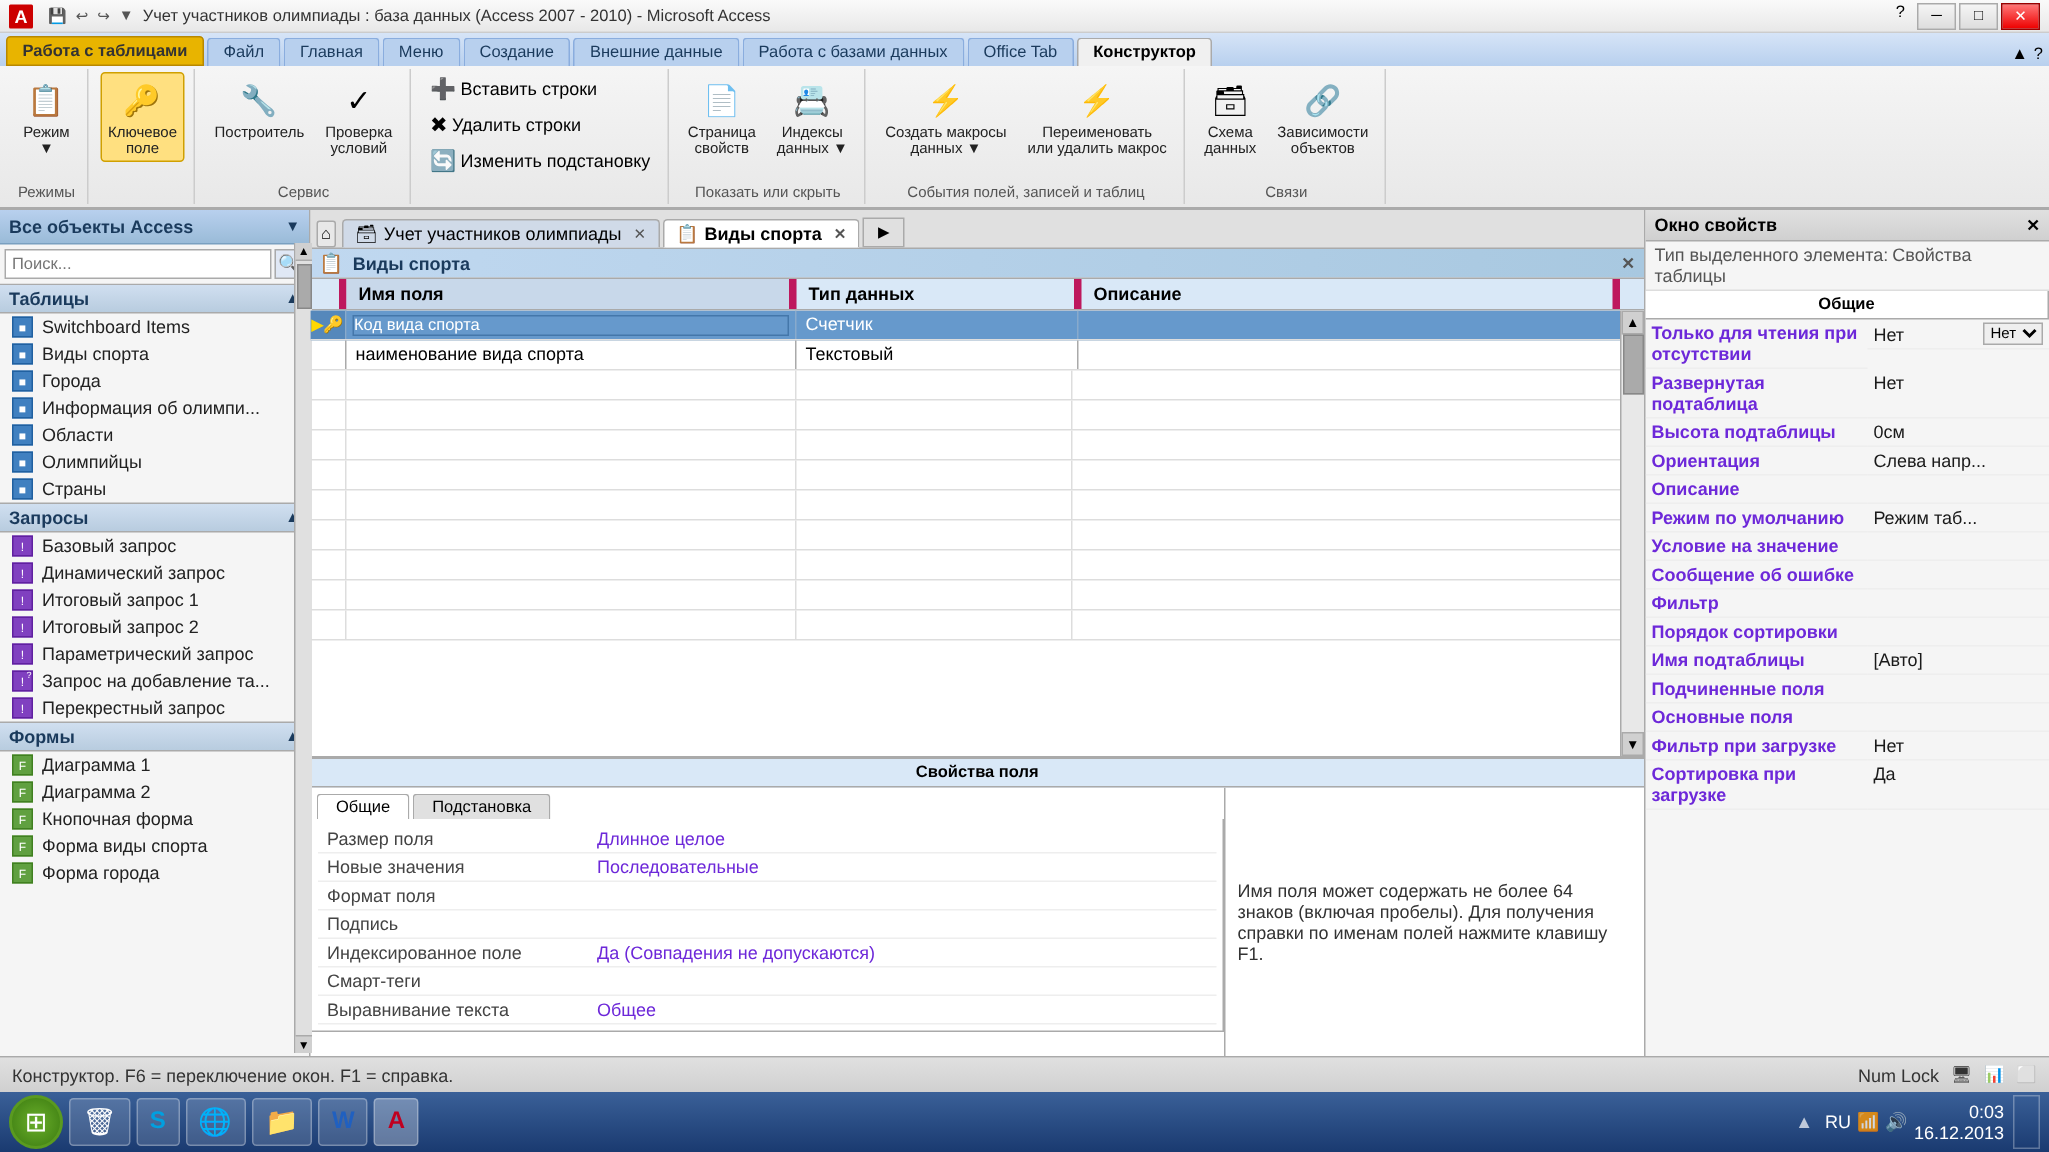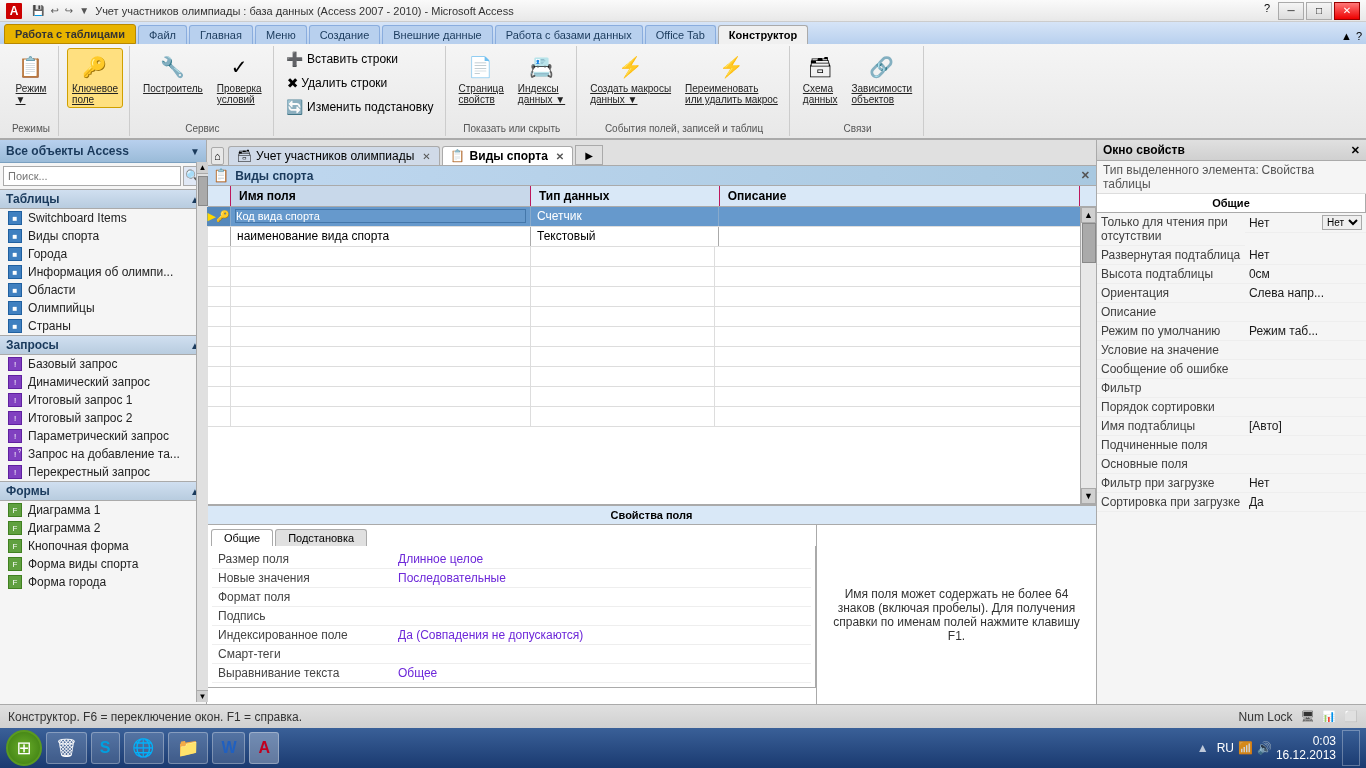--- a/index.html
+++ b/index.html
@@ -27,21 +27,21 @@
     .ribbon-tab { padding: 3px 10px; font-size: 11px; cursor: pointer; background: #b8d0ee; border: 1px solid #8aadde; border-bottom: none; color: #1a3a5c; border-radius: 3px 3px 0 0; }
     .ribbon-tab.active { background: #f0f0f0; border-color: #aaa; color: #000; font-weight: bold; }
 
     
     .ribbon { height: 96px; background: linear-gradient(to bottom, #f5f5f5, #e8e8e8); border-bottom: 2px solid #aaa; display: flex; align-items: stretch; padding: 2px 4px; gap: 2px; }
     .ribbon-group { display: flex; flex-direction: column; align-items: center; border-right: 1px solid #ccc; padding: 2px 6px; min-width: 50px; }
     .ribbon-group-label { font-size: 10px; color: #555; margin-top: auto; padding-top: 2px; }
     .ribbon-group-content { display: flex; gap: 4px; align-items: flex-start; flex: 1; }
     .ribbon-btn { display: flex; flex-direction: column; align-items: center; cursor: pointer; padding: 2px 4px; border: 1px solid transparent; border-radius: 3px; min-width: 38px; }
     .ribbon-btn .icon { width: 32px; height: 32px; display: flex; align-items: center; justify-content: center; font-size: 20px; }
-    .ribbon-btn .label { font-size: 10px; text-align: left; color: #222; text-decoration: underline; }
+    .ribbon-btn .label { font-size: 10px; text-align: center; color: #222; }
     .ribbon-btn-small { display: flex; align-items: center; gap: 3px; cursor: pointer; padding: 2px 4px; border: 1px solid transparent; border-radius: 2px; white-space: nowrap; font-size: 11px; }
     .ribbon-btn-small .sm-icon { font-size: 14px; }
 
     
     .main-area { display: flex; height: calc(768px - 22px - 22px - 96px - 24px - 40px); }
 
     
     .nav-panel { width: 207px; background: #f5f5f5; border-right: 1px solid #aaa; display: flex; flex-direction: column; overflow: hidden; }
     .nav-header { background: linear-gradient(to bottom, #b8d0ee, #9abbd8); padding: 4px 6px; display: flex; align-items: center; justify-content: space-between; font-size: 12px; font-weight: bold; color: #1a3a5c; border-bottom: 1px solid #7aa0c0; }
     .nav-search { display: flex; padding: 3px; gap: 2px; }
@@ -56,21 +56,21 @@
 
     
     .doc-tabs { display: flex; align-items: flex-end; background: #e0e0e0; border-bottom: 1px solid #aaa; padding: 2px 4px 0; gap: 2px; height: 26px; }
     .doc-tab { display: flex; align-items: center; gap: 4px; padding: 2px 8px; background: #d0dae8; border: 1px solid #aaa; border-bottom: none; font-size: 11px; cursor: pointer; border-radius: 3px 3px 0 0; }
     .doc-tab.active { background: white; font-weight: bold; }
     .doc-tab-close { font-size: 10px; color: #555; margin-left: 4px; }
 
     
     .table-designer { flex: 1; display: flex; flex-direction: column; overflow: hidden; background: white; }
     .table-header-row { display: flex; background: #d9e8f7; border-bottom: 1px solid #aaa; font-weight: bold; font-size: 11px; }
-    .table-header-row .col { padding: 3px 8px; border-right: 1px solid #be185d; }
+    .table-header-row .col { padding: 3px 8px; border-right: 5px solid #be185d; }
     .table-header-row .col-icon { width: 24px; }
     .table-header-row .col-field { width: 300px; background: #c8d8ea; }
     .table-header-row .col-type { flex: 1; }
     .table-header-row .col-desc { flex: 2; }
     .table-rows { flex: 1; overflow-y: auto; }
     .table-row { display: flex; border-bottom: 1px solid #ddd; font-size: 11px; min-height: 20px; }
     .table-row.selected { background: #6699cc; color: white; }
     .table-row .col-icon { width: 24px; display: flex; align-items: center; justify-content: center; border-right: 1px solid #aaa; font-size: 11px; }
     .table-row .col-field { width: 300px; padding: 2px 6px; border-right: 1px solid #aaa; }
     .table-row .col-type { flex: 1; padding: 2px 6px; border-right: 1px solid #aaa; }
@@ -81,32 +81,32 @@
     .field-props-title { background: #d9e8f7; padding: 3px 8px; font-size: 11px; font-weight: bold; text-align: center; border-bottom: 1px solid #aaa; }
     .field-props-content { display: flex; flex: 1; overflow: hidden; }
     .field-props-left { flex: 1; overflow: auto; }
     .props-tabs { display: flex; padding: 4px 4px 0; gap: 2px; }
     .props-tab { padding: 2px 12px; border: 1px solid #aaa; border-bottom: none; font-size: 11px; cursor: pointer; background: #e0e0e0; border-radius: 3px 3px 0 0; }
     .props-tab.active { background: white; }
     .props-table { width: 100%; border-collapse: collapse; margin: 0; font-size: 11px; }
     .props-table td { padding: 2px 6px; border-bottom: 1px solid #eee; }
     .props-table td:first-child { width: 180px; color: #444; }
     .props-table td:last-child { color: #6d28d9; }
-    .field-props-right { width: 280px; border-left: 1px solid #aaa; padding: 8px; font-size: 11px; color: #333; display: flex; align-items: center; justify-content: center; text-align: center; }
+    .field-props-right { width: 280px; border-left: 1px solid #aaa; padding: 8px; font-size: 11px; color: #333; display: flex; align-items: center; justify-content: center; text-align: left; }
 
     
     .props-panel { width: 270px; background: #f5f5f5; border-left: 1px solid #aaa; display: flex; flex-direction: column; overflow: hidden; }
     .props-panel-header { background: linear-gradient(to bottom, #e0e0e0, #d0d0d0); padding: 3px 6px; font-weight: bold; font-size: 11px; display: flex; justify-content: space-between; align-items: center; border-bottom: 1px solid #aaa; }
     .props-panel-subtitle { font-size: 10px; color: #555; padding: 2px 6px; border-bottom: 1px solid #ddd; }
     .props-tab-row { display: flex; background: #e8e8e8; border-bottom: 1px solid #aaa; }
     .props-panel-tab { flex: 1; padding: 3px 4px; text-align: center; font-size: 11px; cursor: pointer; background: #e0e8f5; border-right: 1px solid #aaa; }
     .props-panel-tab.active { background: white; font-weight: bold; }
     .props-panel-table { width: 100%; border-collapse: collapse; font-size: 11px; overflow-y: auto; }
     .props-panel-table td { padding: 2px 4px; border-bottom: 1px solid #eee; vertical-align: top; }
-    .props-panel-table td:first-child { color: #404040; width: 55%; }
+    .props-panel-table td:first-child { color: #6d28d9; width: 55%; font-weight: bold; }
     .props-panel-table td:last-child { color: #1a1a1a; }
     .props-panel-scroll { flex: 1; overflow-y: auto; }
 
     
     .table-title-bar { background: linear-gradient(to right, #c0d8f0, #a8c8e0); display: flex; align-items: center; padding: 2px 6px; border-bottom: 1px solid #aaa; font-weight: bold; font-size: 12px; color: #1a3a5c; justify-content: space-between; }
     .table-title-bar .close-x { cursor: pointer; font-size: 11px; color: #555; }
 
     
     .status-bar { height: 24px; background: linear-gradient(to bottom, #e0e0e0, #d0d0d0); border-top: 1px solid #aaa; display: flex; align-items: center; padding: 0 8px; font-size: 11px; color: #333; justify-content: space-between; }
     .status-right { display: flex; align-items: center; gap: 8px; }

